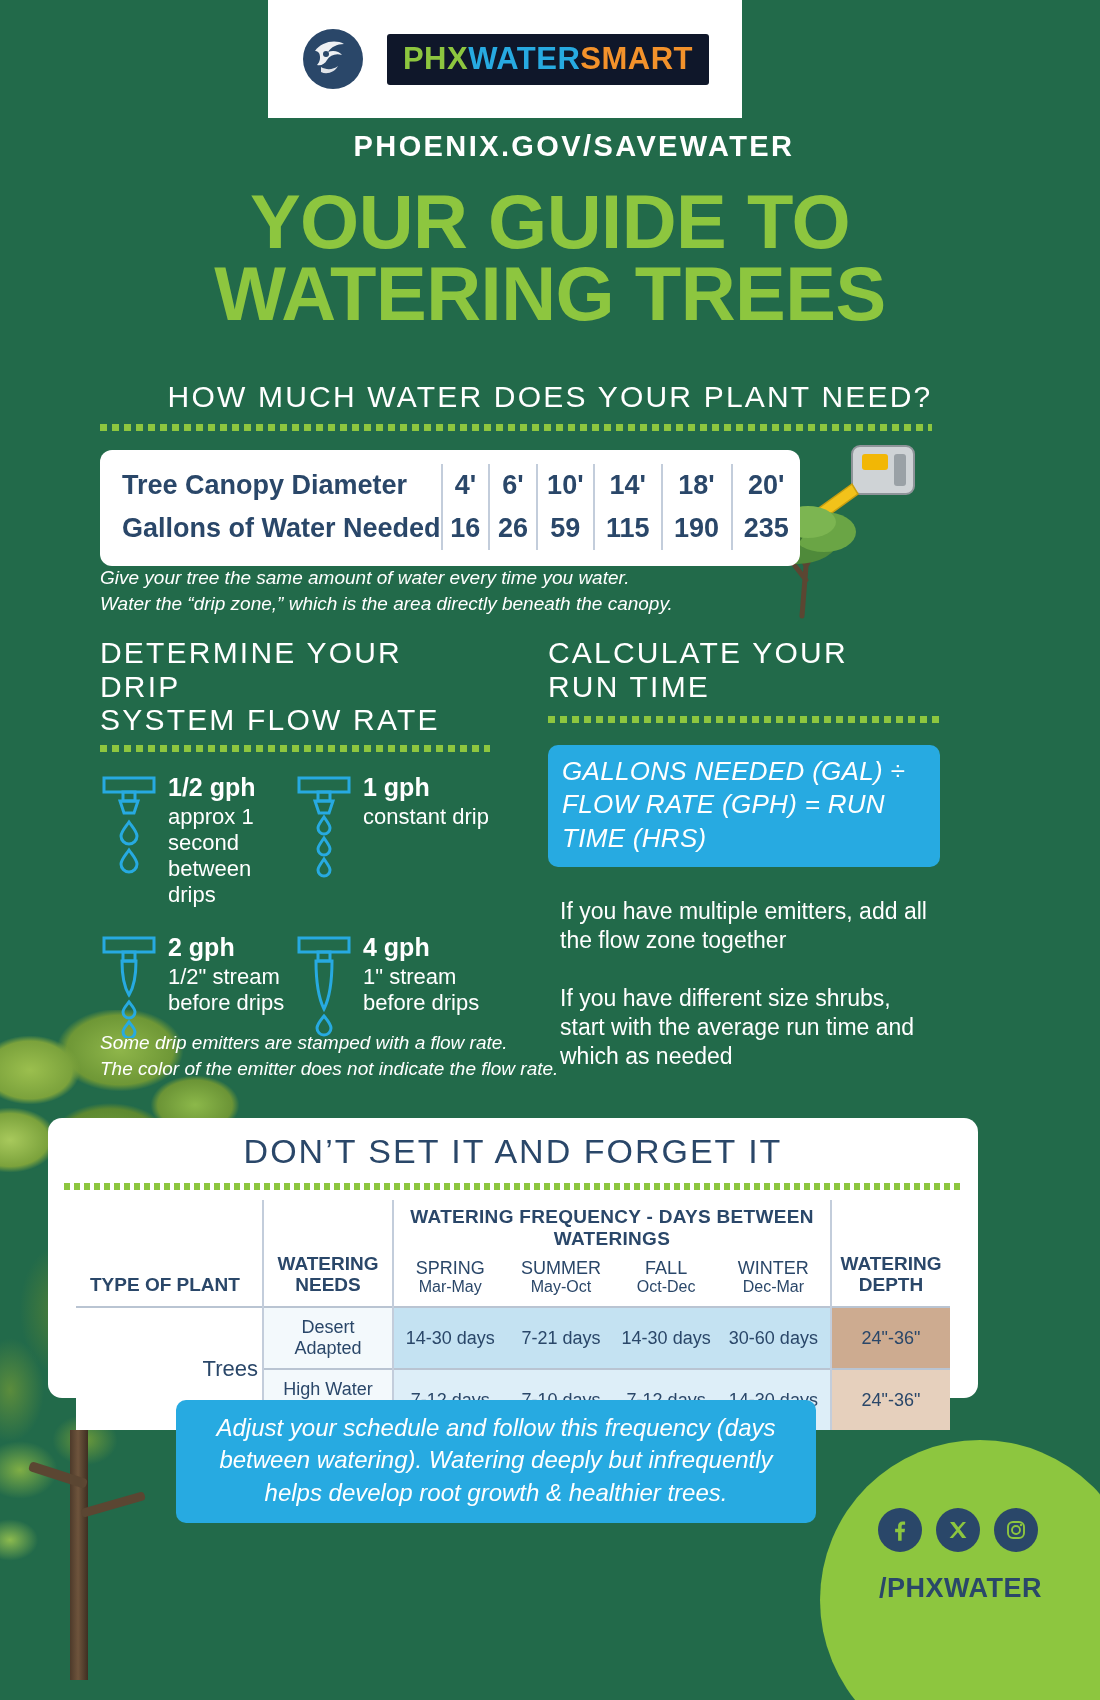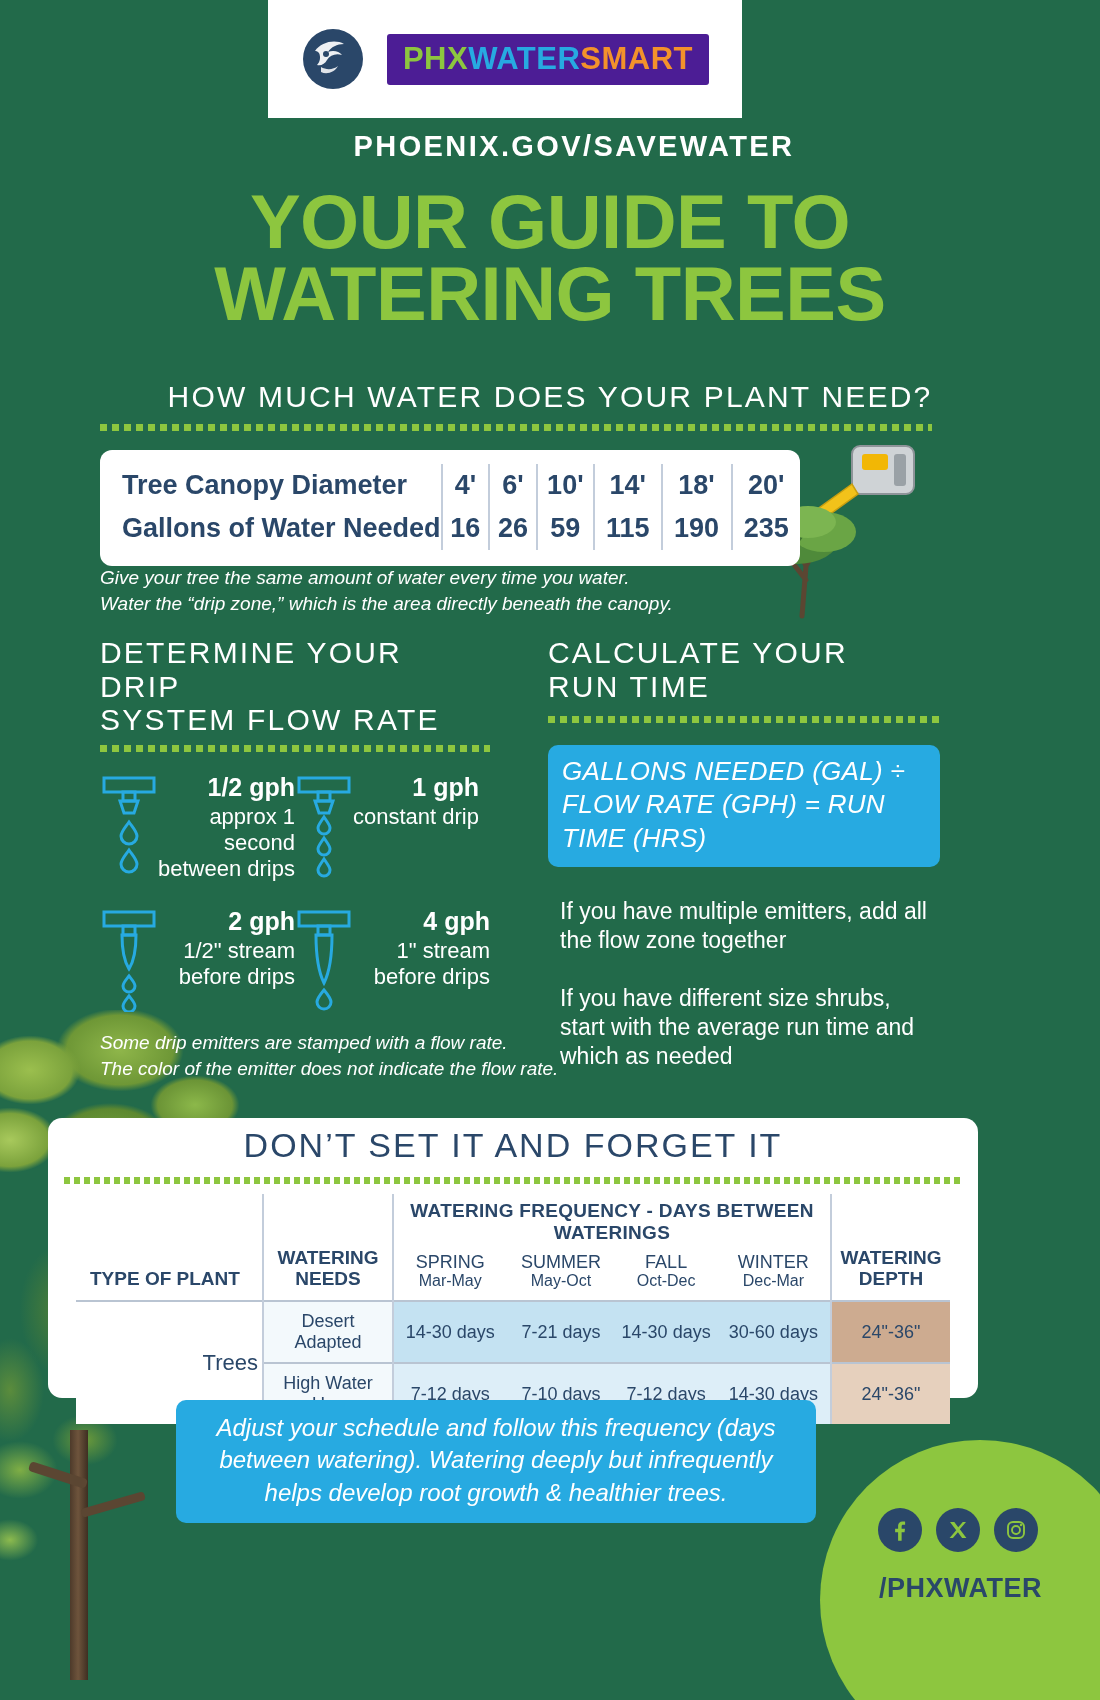--- a/index.html
+++ b/index.html
@@ -83,21 +83,21 @@
     width: 474px;
     height: 118px;
     background: #ffffff;
     display: flex;
     align-items: center;
     justify-content: center;
     gap: 22px;
   }
   .phx-bird { width: 64px; height: 64px; flex: 0 0 auto; }
   .logo-bar {
-    background: #4c1d95;
+    background: #0f172a;
     border-radius: 3px;
     padding: 9px 16px 11px 16px;
     font-weight: bold;
     font-size: 31px;
     letter-spacing: 0.5px;
     line-height: 1;
     white-space: nowrap;
   }
   .lg-phx { color: #8dc63f; }
   .lg-water { color: #27aae1; }
@@ -206,23 +206,23 @@
   .col-head { min-height: 72px; }
   .col-rule { margin-top: 8px; margin-bottom: 22px; }
 
   .emitter-grid {
     display: flex;
     flex-wrap: wrap;
   }
   .emitter {
     width: 50%;
     display: flex;
+    gap: 10px;
     margin-bottom: 26px;
     box-sizing: border-box;
-    text-align: right;
   }
   .emitter .icon { flex: 0 0 auto; width: 58px; }
   .emitter .rate {
     color: #ffffff;
     font-weight: bold;
     font-size: 25px;
     line-height: 1.05;
     margin-bottom: 4px;
   }
   .emitter .desc {
@@ -269,21 +269,21 @@
     height: 280px;
     background: #ffffff;
     border-radius: 14px;
   }
   .bp-title {
     text-align: center;
     color: #2a4769;
     font-size: 34px;
     font-weight: 300;
     letter-spacing: 2px;
-    padding-top: 8px;
+    padding-top: 14px;
   }
   .bp-rule { margin: 12px 16px 0 16px; }
 
   .sched {
     border-collapse: collapse;
     width: 874px;
     margin: 10px auto 0 auto;
     color: #2a4769;
   }
   .sched th, .sched td {

